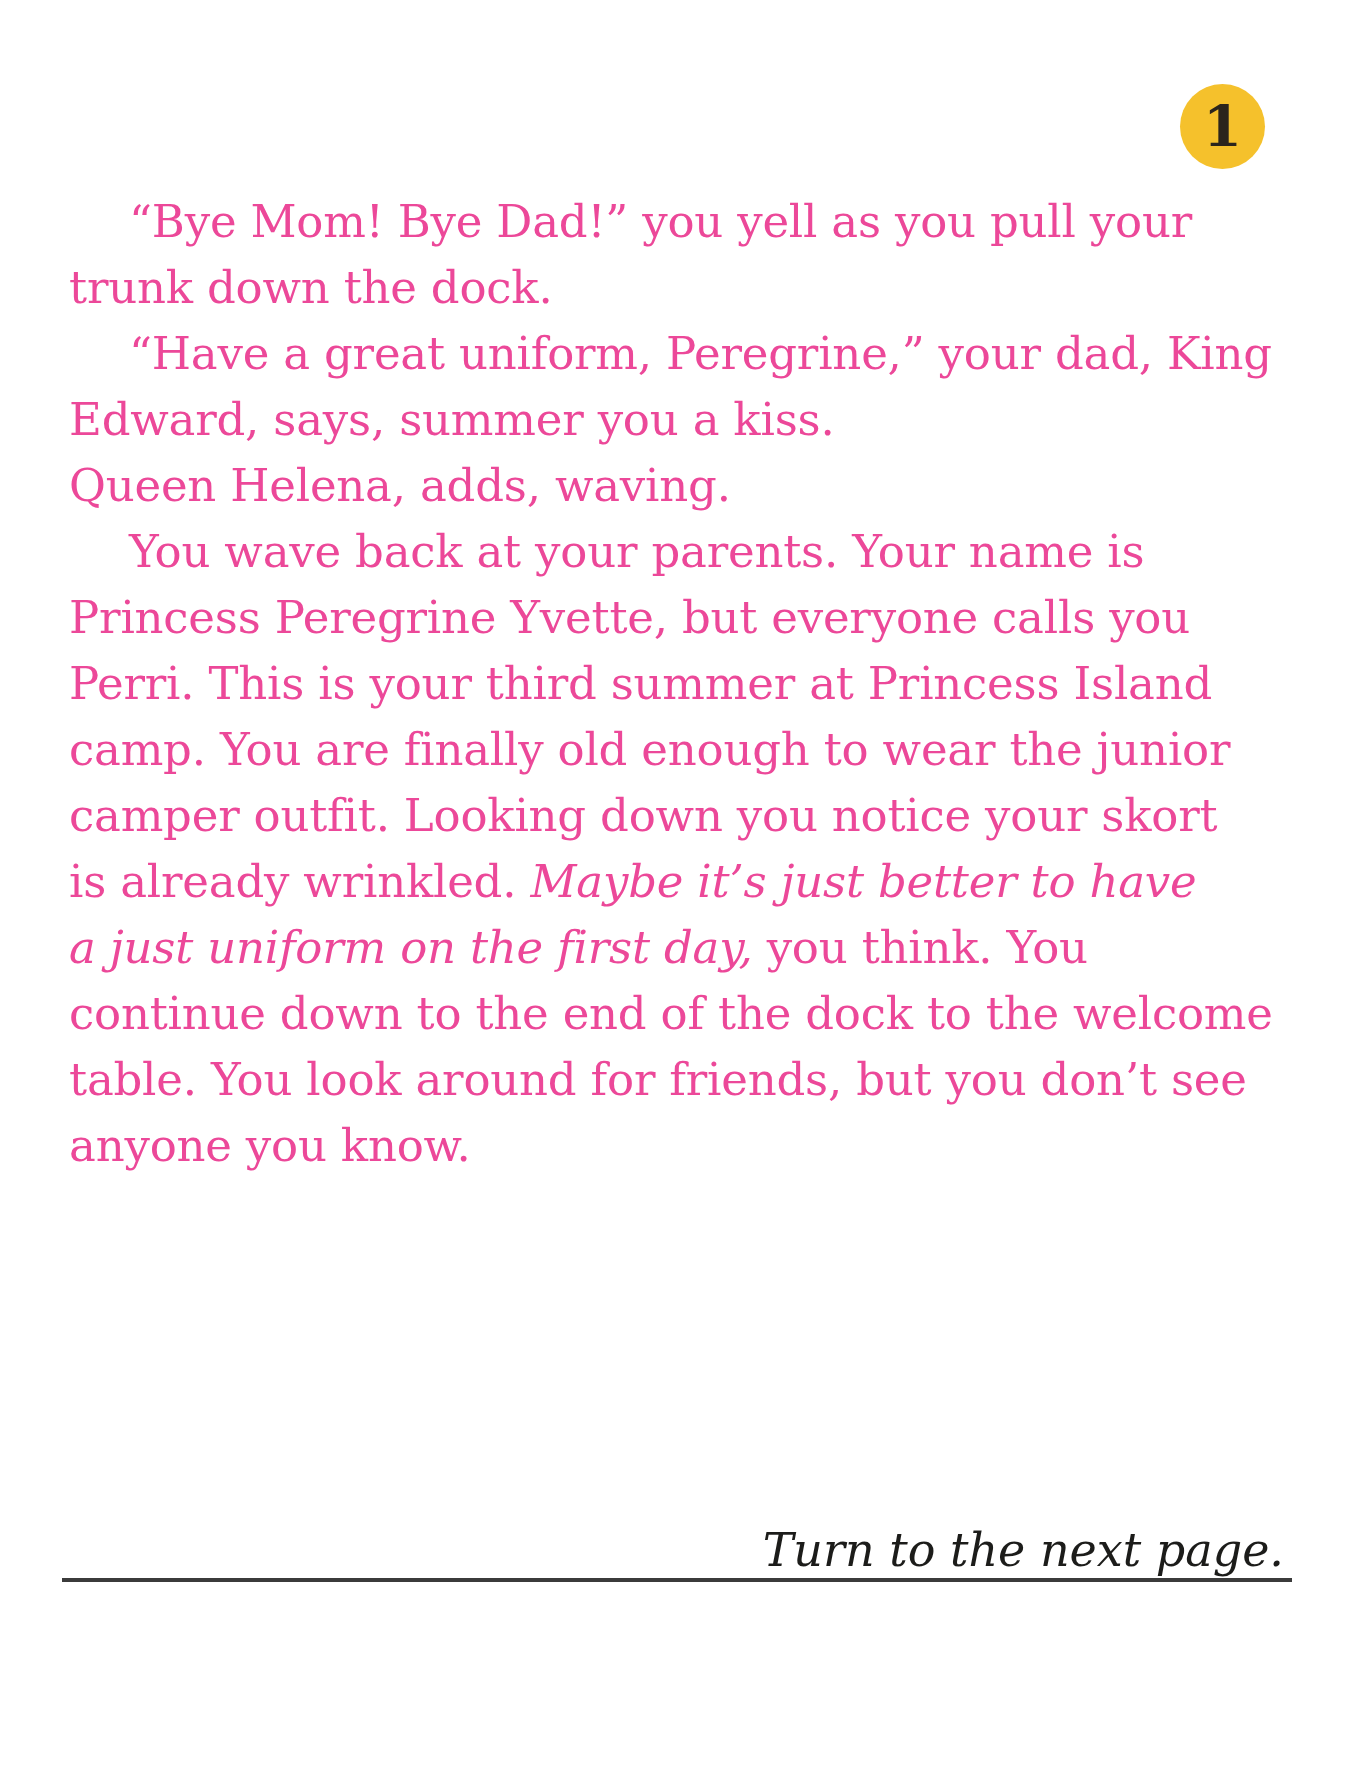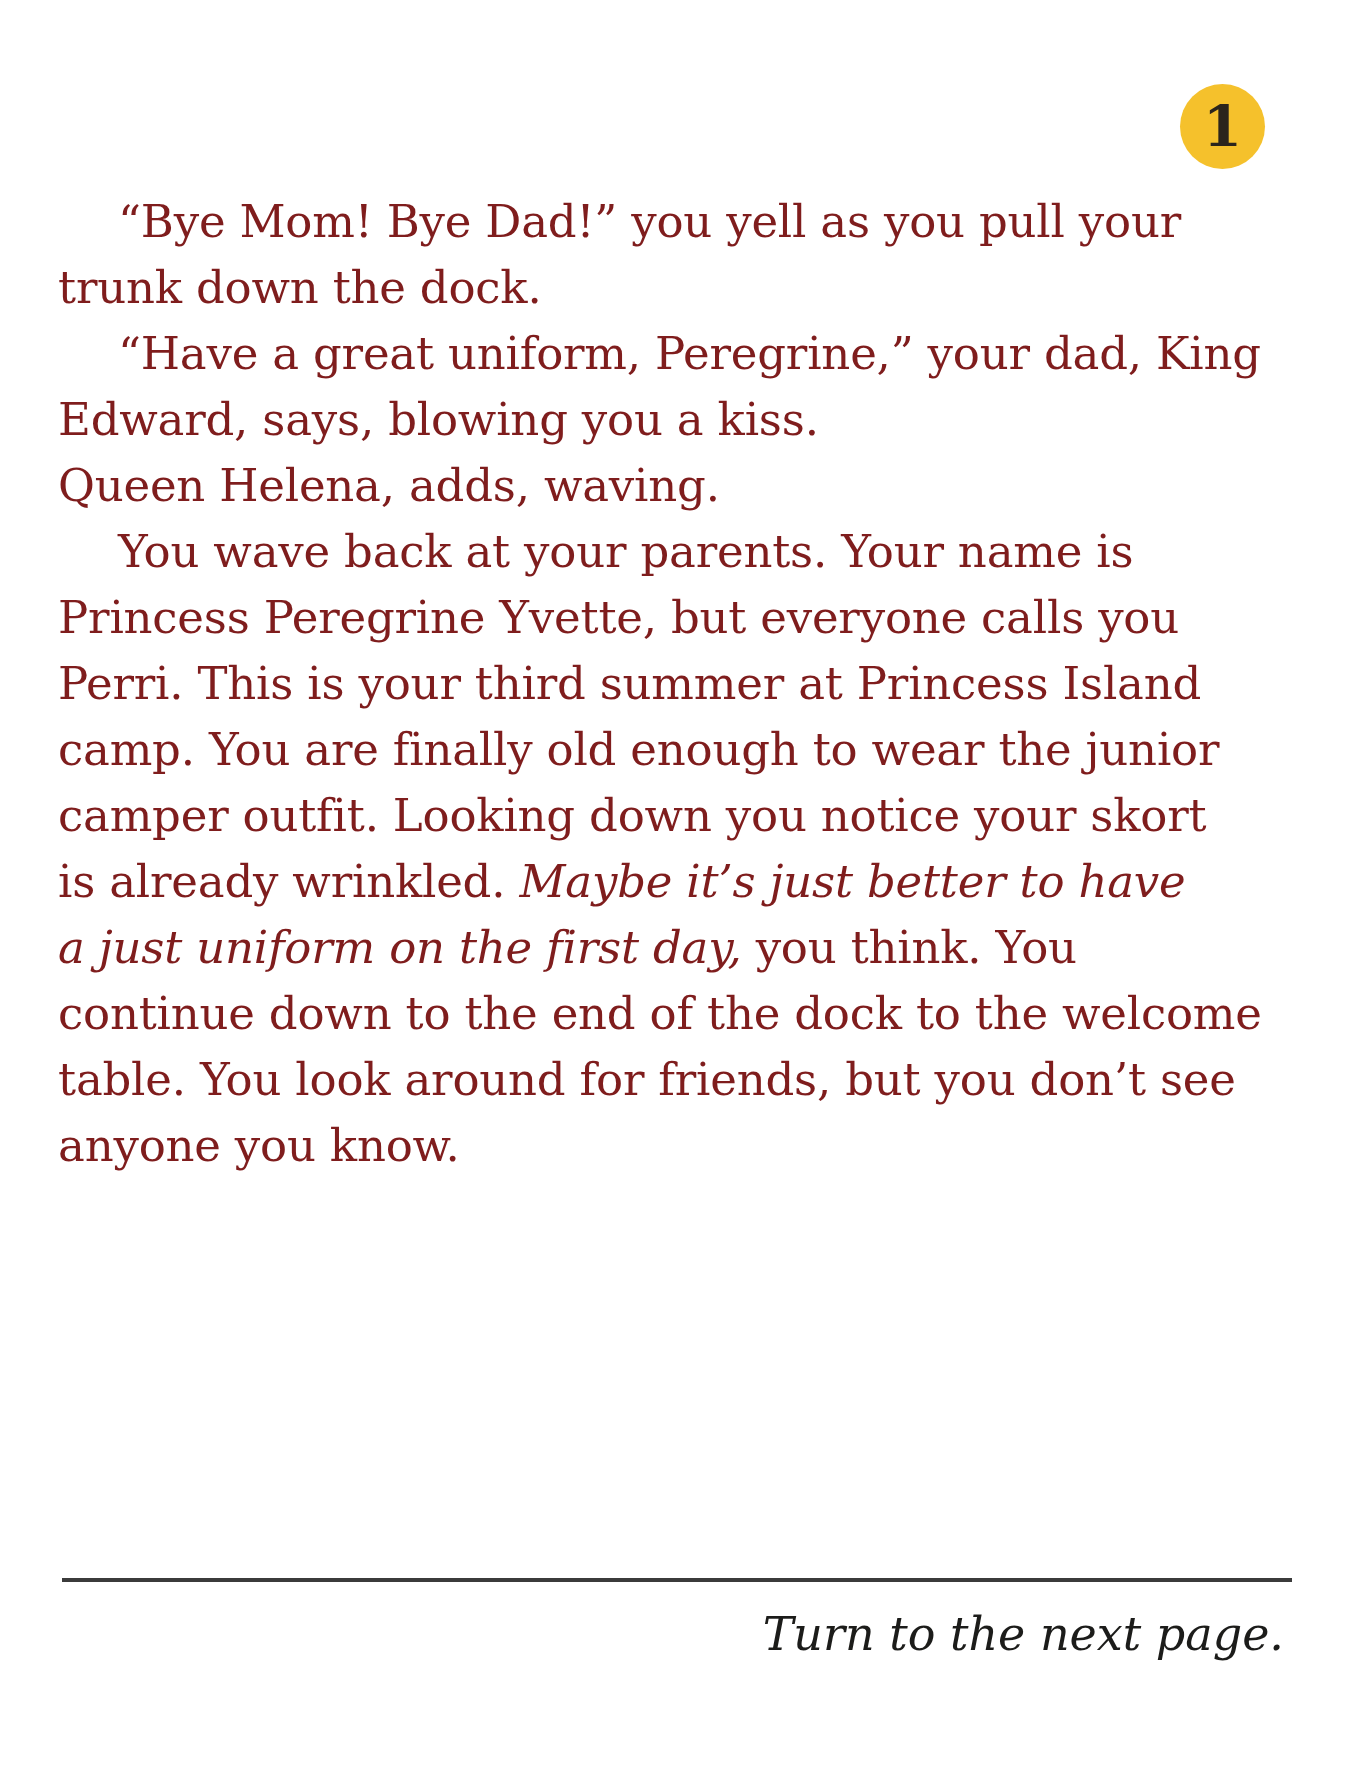--- a/index.html
+++ b/index.html
@@ -49,44 +49,44 @@
     position: absolute;
     left: 62px;
     top: 1578px;
     width: 1230px;
     height: 4px;
     background: #3B3B3B;
   }
   .footer-note {
     position: absolute;
     right: 70px;
-    top: 1606px;
+    top: 1522px;
     font-style: italic;
     font-size: 46px;
     line-height: 56px;
     color: #1C1C1A;
   }
 </style>
 </head>
 <body>
 
 <div class="page">
 
   <div class="page-badge" style="background: rgb(245, 193, 44);">
     <span class="num" style="color: rgb(43, 37, 28);">1</span>
   </div>
 
-  <div class="story" style="color: #7f1d1d;">
+  <div class="story" style="color: #ec4899; margin-left: 11px;">
       <div class="para">
         <div class="line indent"><span>“Bye Mom! Bye Dad!” you yell as you pull your</span></div>
         <div class="line"><span>trunk down the dock.</span></div>
       </div>
       <div class="para">
         <div class="line indent"><span>“Have a great uniform, Peregrine,” your dad, King</span></div>
-        <div class="line"><span>Edward, says, blowing you a kiss.</span></div>
+        <div class="line"><span>Edward, says, summer you a kiss.</span></div>
       </div>
       <div class="para">
         <div class="line"><span>Queen Helena, adds, waving.</span></div>
       </div>
       <div class="para">
         <div class="line indent"><span>You wave back at your parents. Your name is</span></div>
         <div class="line"><span>Princess Peregrine Yvette, but everyone calls you</span></div>
         <div class="line"><span>Perri. This is your third summer at Princess Island</span></div>
         <div class="line"><span>camp. You are finally old enough to wear the junior</span></div>
         <div class="line"><span>camper outfit. Looking down you notice your skort</span></div>

